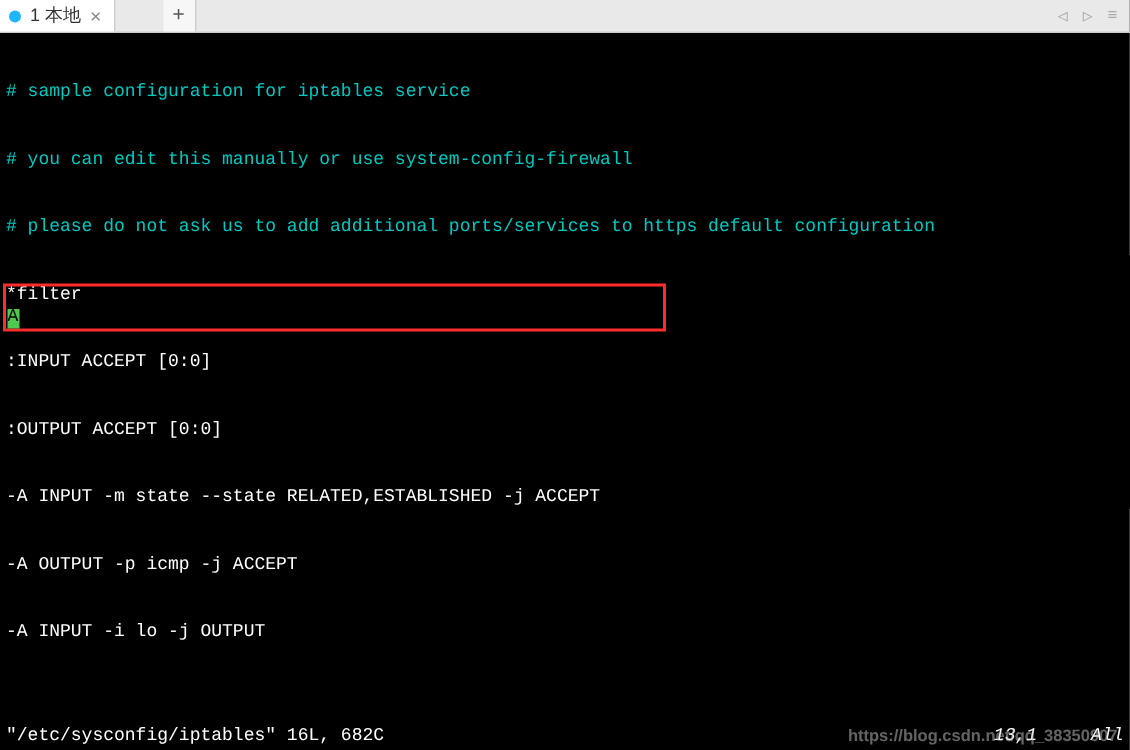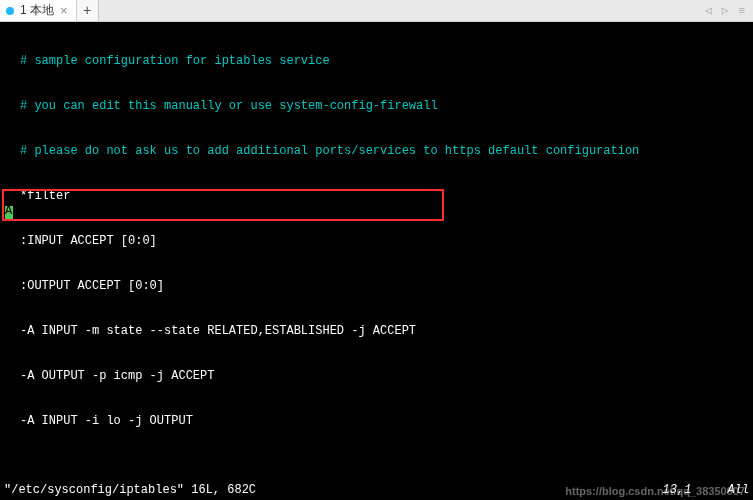--- a/index.html
+++ b/index.html
@@ -14,20 +14,21 @@
   }
 
   
   .tab-bar {
     height: 22px;
     background: #e9e9e9;
     border-bottom: 1px solid #ccc;
     display: flex;
     align-items: stretch;
     position: relative;
+    gap: 32px;
   }
   .tab {
     display: flex;
     align-items: center;
     padding: 0 8px 0 6px;
     background: #fff;
     border-right: 1px solid #ccc;
     gap: 6px;
     cursor: pointer;
     font-family: "Microsoft YaHei", sans-serif;
@@ -65,21 +66,21 @@
     font-size: 11px;
   }
   .nav-btn { cursor: pointer; padding: 0 2px; }
 
   
   .terminal {
     background: #000;
     color: #fff;
     height: 478px;
     width: 100%;
-    padding: 2px 20px;
+    padding: 2px 4px;
     white-space: pre;
     position: relative;
     line-height: 15px;
     overflow: hidden;
   }
   .ln { display: block; }
   .comment { color: #00c8c0; }
 
   
   .hl-red {

